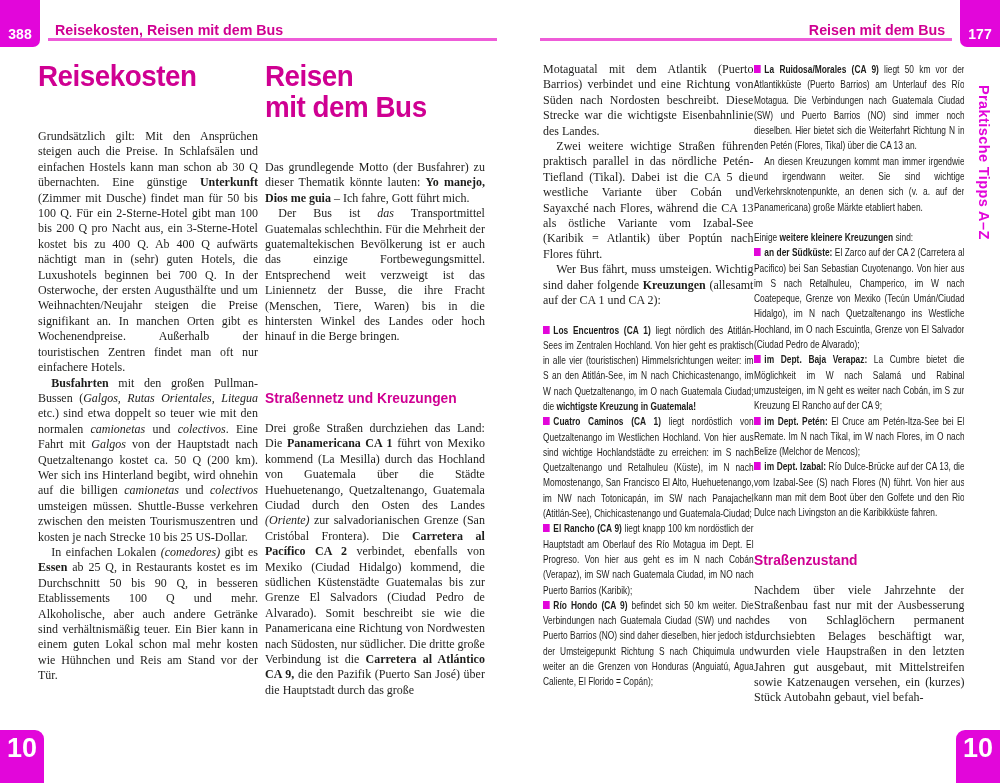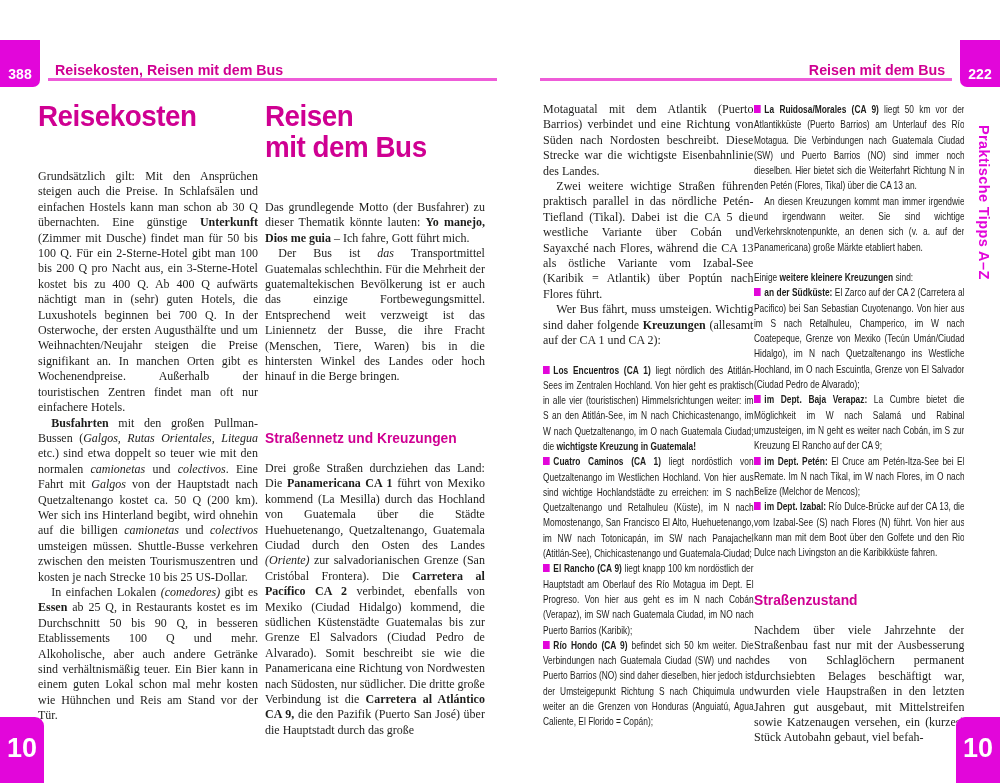--- a/index.html
+++ b/index.html
@@ -1,27 +1,27 @@
 <!DOCTYPE html>
 <html><head>
 <meta charset="utf-8">
 <style>
   html,body { margin:0; padding:0; }
   body { width:1000px; height:783px; background:#ffffff; position:relative;
          font-family:"Liberation Sans", sans-serif; color:#1d1d1b; overflow:hidden; }
-  .spread { position:absolute; inset:0;margin-top:40px; }
+  .spread { position:absolute; inset:0; }
 
   
   .pagebox { position:absolute; background:var(--mag-bright); color:#fff;
              display:flex; justify-content:center; font-weight:700; }
   .pagebox.top { width:40px; height:42px; top:0; align-items:flex-end; padding-bottom:5px;
                  font-size:14px; }
   .pagebox.top.left  { left:0;  border-radius:0 0 7px 0; }
   .pagebox.top.right { right:0; border-radius:0 0 0 7px; }
-  .pagebox.bottom { width:44px; height:50px; bottom:0; align-items:flex-start; padding-top:16px;
+  .pagebox.bottom { width:44px; height:50px; bottom:0; align-items:flex-start; padding-top:3px;
                     font-size:27px; }
   .pagebox.bottom.left  { left:0;  border-radius:0 9px 0 0; }
   .pagebox.bottom.right { right:0; border-radius:9px 0 0 0; }
 
   
   .runhead { position:absolute; top:21px; font-weight:700; font-size:15.5px; color:var(--mag-head); white-space:nowrap; }
   .runhead.left  { left:55px;  transform:scaleX(.92); transform-origin:0 0; }
   .runhead.right { right:55px; transform:scaleX(.92); transform-origin:100% 0; }
   .headrule { position:absolute; top:38px; height:2.5px; background:var(--mag-rule); }
   .headrule.left  { left:48px;  width:449px; }
@@ -61,21 +61,21 @@
 
   <div class="pagebox top left">
     <span>388</span>
   </div>
   <div class="runhead left">Reisekosten, Reisen mit dem Bus</div>
   <div class="headrule left"></div>
 
   <div class="headrule right"></div>
   <div class="runhead right">Reisen mit dem Bus</div>
   <div class="pagebox top right">
-    <span>222</span>
+    <span>177</span>
   </div>
 
   <div class="sidetab">Praktische Tipps A–Z</div>
 
   <div class="cols leftpage">
     <div class="col">
         <h2 class="col-title">Reisekosten</h2>
         <p class="p-serif"><span>Grundsätzlich gilt: Mit den Ansprüchen steigen auch die Preise. In Schlafsälen und einfachen Hostels kann man schon ab 30 Q übernachten. Eine günstige </span><span class="b">Unterkunft</span><span> (Zimmer mit Dusche) findet man für 50 bis 100 Q. Für ein 2-Sterne-Hotel gibt man 100 bis 200 Q pro Nacht aus, ein 3-Sterne-Hotel kostet bis zu 400 Q. Ab 400 Q aufwärts nächtigt man in (sehr) guten Hotels, die Luxushotels beginnen bei 700 Q. In der Osterwoche, der ersten Augusthälfte und um Weihnachten/Neujahr steigen die Preise signifikant an. In manchen Orten gibt es Wochenendpreise. Außerhalb der touristischen Zentren findet man oft nur einfachere Hotels.</span></p>
         <p class="p-serif indent"><span class="b">Busfahrten</span><span> mit den großen Pullman-Bussen (</span><span class="i">Galgos, Rutas Orientales, Litegua</span><span> etc.) sind etwa doppelt so teuer wie mit den normalen </span><span class="i">camionetas</span><span> und </span><span class="i">colectivos</span><span>. Eine Fahrt mit </span><span class="i">Galgos</span><span> von der Hauptstadt nach Quetzaltenango kostet ca. 50 Q (200 km). Wer sich ins Hinterland begibt, wird ohnehin auf die billigen </span><span class="i">camionetas</span><span> und </span><span class="i">colectivos</span><span> umsteigen müssen. Shuttle-Busse verkehren zwischen den meisten Tourismuszentren und kosten je nach Strecke 10 bis 25 US-Dollar.</span></p>
         <p class="p-serif indent"><span>In einfachen Lokalen </span><span class="i">(comedores)</span><span> gibt es </span><span class="b">Essen</span><span> ab 25 Q, in Restaurants kostet es im Durchschnitt 50 bis 90 Q, in besseren Etablissements 100 Q und mehr. Alkoholische, aber auch andere Getränke sind verhältnismäßig teuer. Ein Bier kann in einem guten Lokal schon mal mehr kosten wie Hühnchen und Reis am Stand vor der Tür.</span></p>

